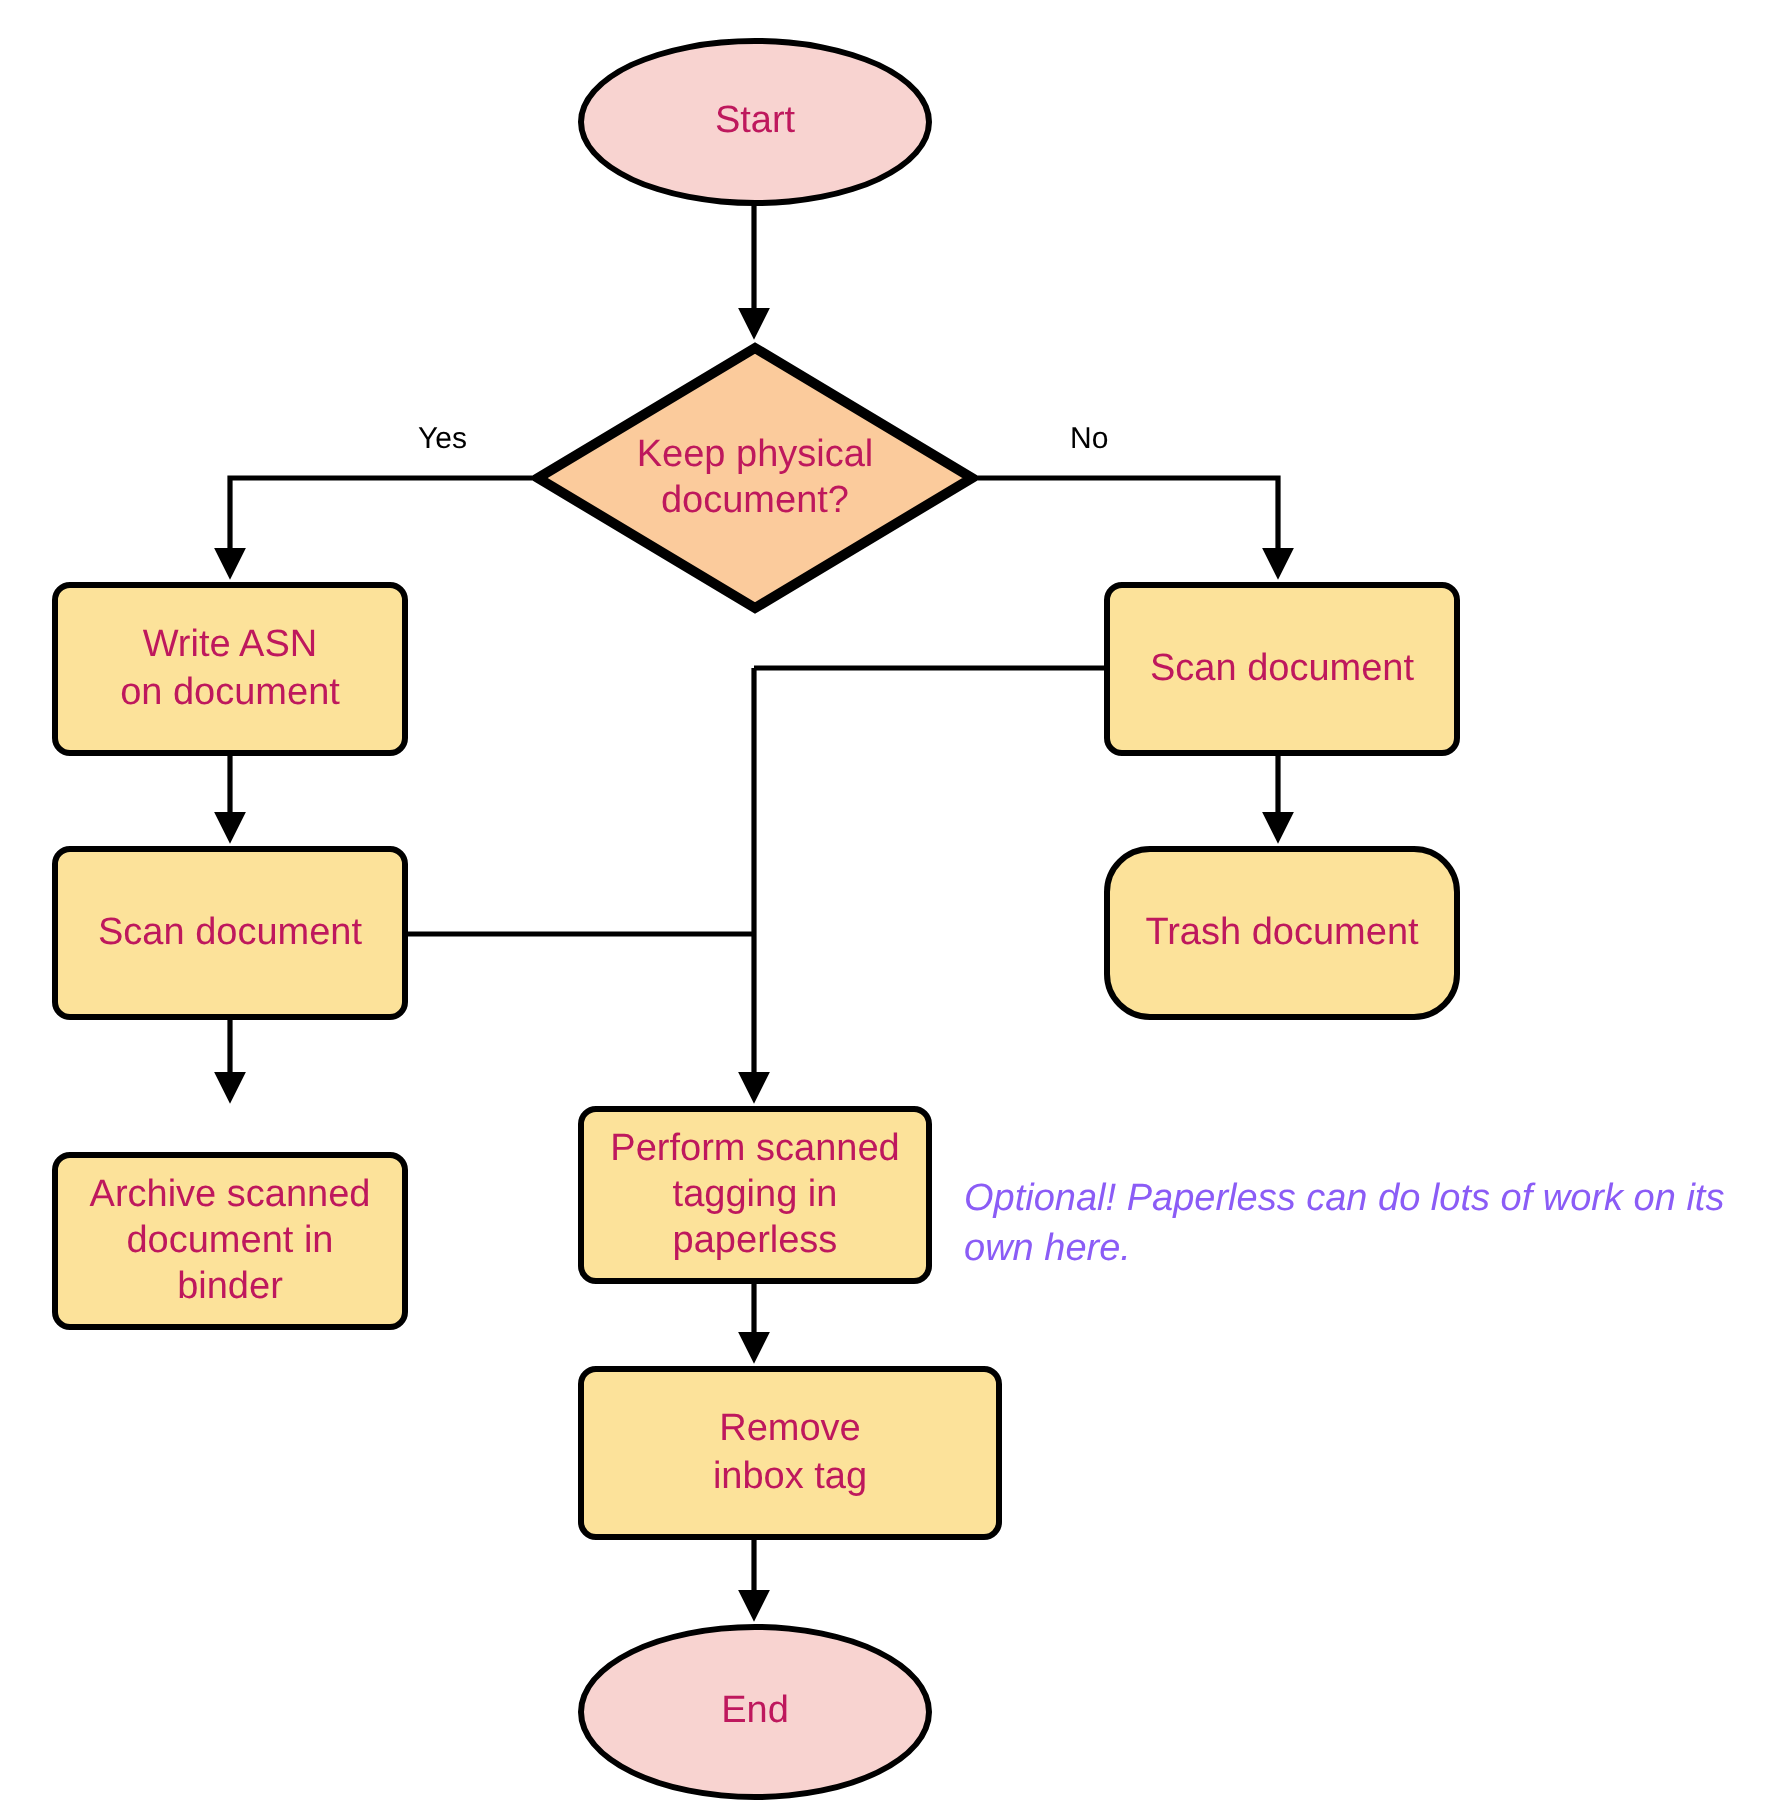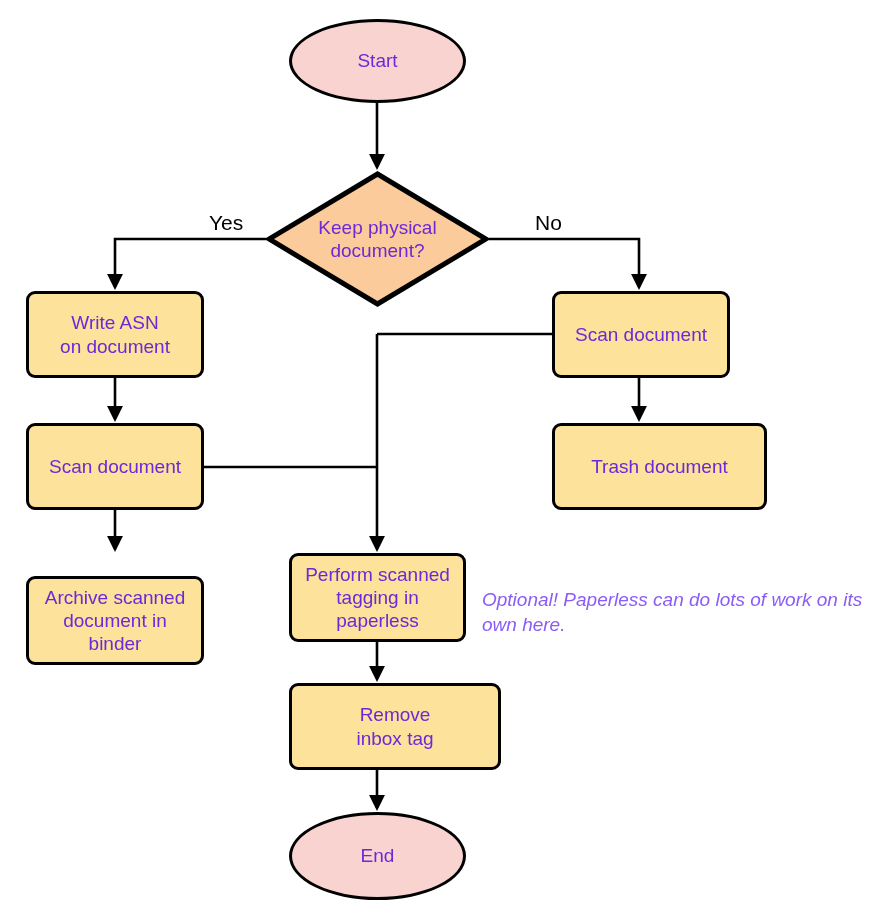--- a/index.html
+++ b/index.html
@@ -26,21 +26,21 @@
     width: 888px;
     height: 907px;
   }
   .node {
     position: absolute;
     box-sizing: border-box;
     display: flex;
     align-items: center;
     justify-content: center;
     text-align: center;
-    color: #6d28d9;
+    color: #be185d;
     font-size: 19px;
     line-height: 1.22;
     white-space: pre-line;
     z-index: 2;
   }
   .node.terminal {
     border: 3.5px solid #000000;
     border-radius: 50%;
   }
   .node.process {
@@ -58,21 +58,21 @@
     width: 100%;
     height: 100%;
     z-index: 1;
   }
   .decision-label {
     position: relative;
     z-index: 2;
   }
   .edge-label {
     position: absolute;
-    font-size: 21px;
+    font-size: 15px;
     color: #000000;
     z-index: 3;
     white-space: nowrap;
   }
   .note {
     position: absolute;
     font-size: 19px;
     font-style: italic;
     color: #8b5cf6;
     line-height: 1.32;
@@ -143,21 +143,21 @@
   <div class="node process" style="left:26px; top:553px; width:178px; height:89px; background:#fce29a;margin-top:23px;">
     <span>Archive scanned
 document in
 binder</span>
   </div>
 
   <div class="node process" style="left:552px; top:291px; width:178px; height:87px; background:#fce29a;">
     <span>Scan document</span>
   </div>
 
-  <div class="node process" style="left:552px; top:423px; width:215px; height:87px; background:#fce29a;">
+  <div class="node process" style="left:552px; top:423px; width:178px; height:87px; background:#fce29a;border-radius:23px;">
     <span>Trash document</span>
   </div>
 
   <div class="node process" style="left:289px; top:553px; width:177px; height:89px; background:#fce29a;">
     <span>Perform scanned
 tagging in
 paperless</span>
   </div>
 
   <div class="note" style="left:482px; top:587px; width:404px;">Optional! Paperless can do lots of work on its own here.</div>

